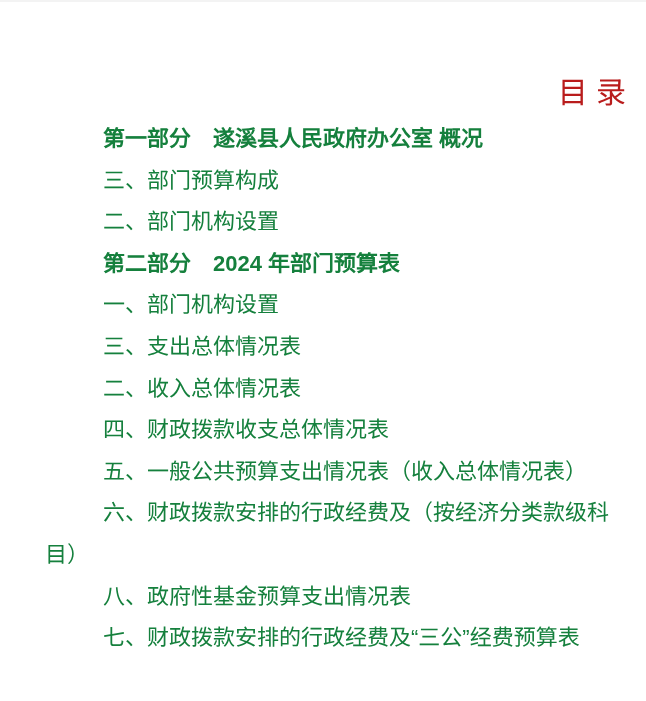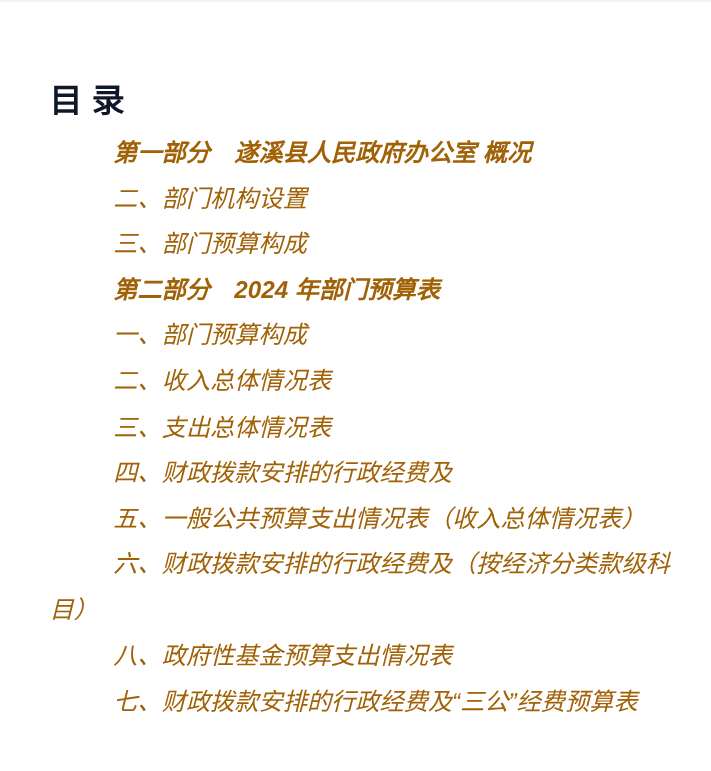--- a/index.html
+++ b/index.html
@@ -19,61 +19,60 @@
   .page {
     box-sizing: border-box;
     width: 100%;
     height: 100%;
     padding: 66px 8px 0 45px;
   }
   .toc-title {
     margin: 0;
     padding-right: 12px; 
     font-size: 30px;
-    font-weight: 700;
+    font-weight: 400;
     line-height: 50px;
-    text-align: left;
-    color: #0f172a;
+    text-align: right;
+    color: #b91c1c;
   }
   .toc-line {
     margin: 0;
     font-size: 22px;
     line-height: 41.6px;
     text-indent: 58px;
     white-space: pre-wrap;
-    color: #a16207;
-    font-style: italic;
+    color: #15803d;
   }
   .toc-heading {
     font-weight: 700;
   }
 </style>
 </head>
 <body>
 
 <main class="page">
 
   <h1 class="toc-title">目 录</h1>
 
   <p class="toc-line toc-heading">第一部分　遂溪县人民政府办公室 概况</p>
 
 
+  <p class="toc-line">三、部门预算构成</p>
+
   <p class="toc-line">二、部门机构设置</p>
-
-  <p class="toc-line">三、部门预算构成</p>
 
   <p class="toc-line toc-heading">第二部分　2024 年部门预算表</p>
 
-  <p class="toc-line">一、部门预算构成</p>
+  <p class="toc-line">一、部门机构设置</p>
+
+  <p class="toc-line">三、支出总体情况表</p>
 
   <p class="toc-line">二、收入总体情况表</p>
 
-  <p class="toc-line">三、支出总体情况表</p>
-
-  <p class="toc-line">四、财政拨款安排的行政经费及</p>
+  <p class="toc-line">四、财政拨款收支总体情况表</p>
 
   <p class="toc-line">五、一般公共预算支出情况表（收入总体情况表）</p>
 
   <p class="toc-line">六、财政拨款安排的行政经费及（按经济分类款级科目）</p>
 
   <p class="toc-line">八、政府性基金预算支出情况表</p>
 
   <p class="toc-line">七、财政拨款安排的行政经费及“三公”经费预算表</p>
 
 </main>

